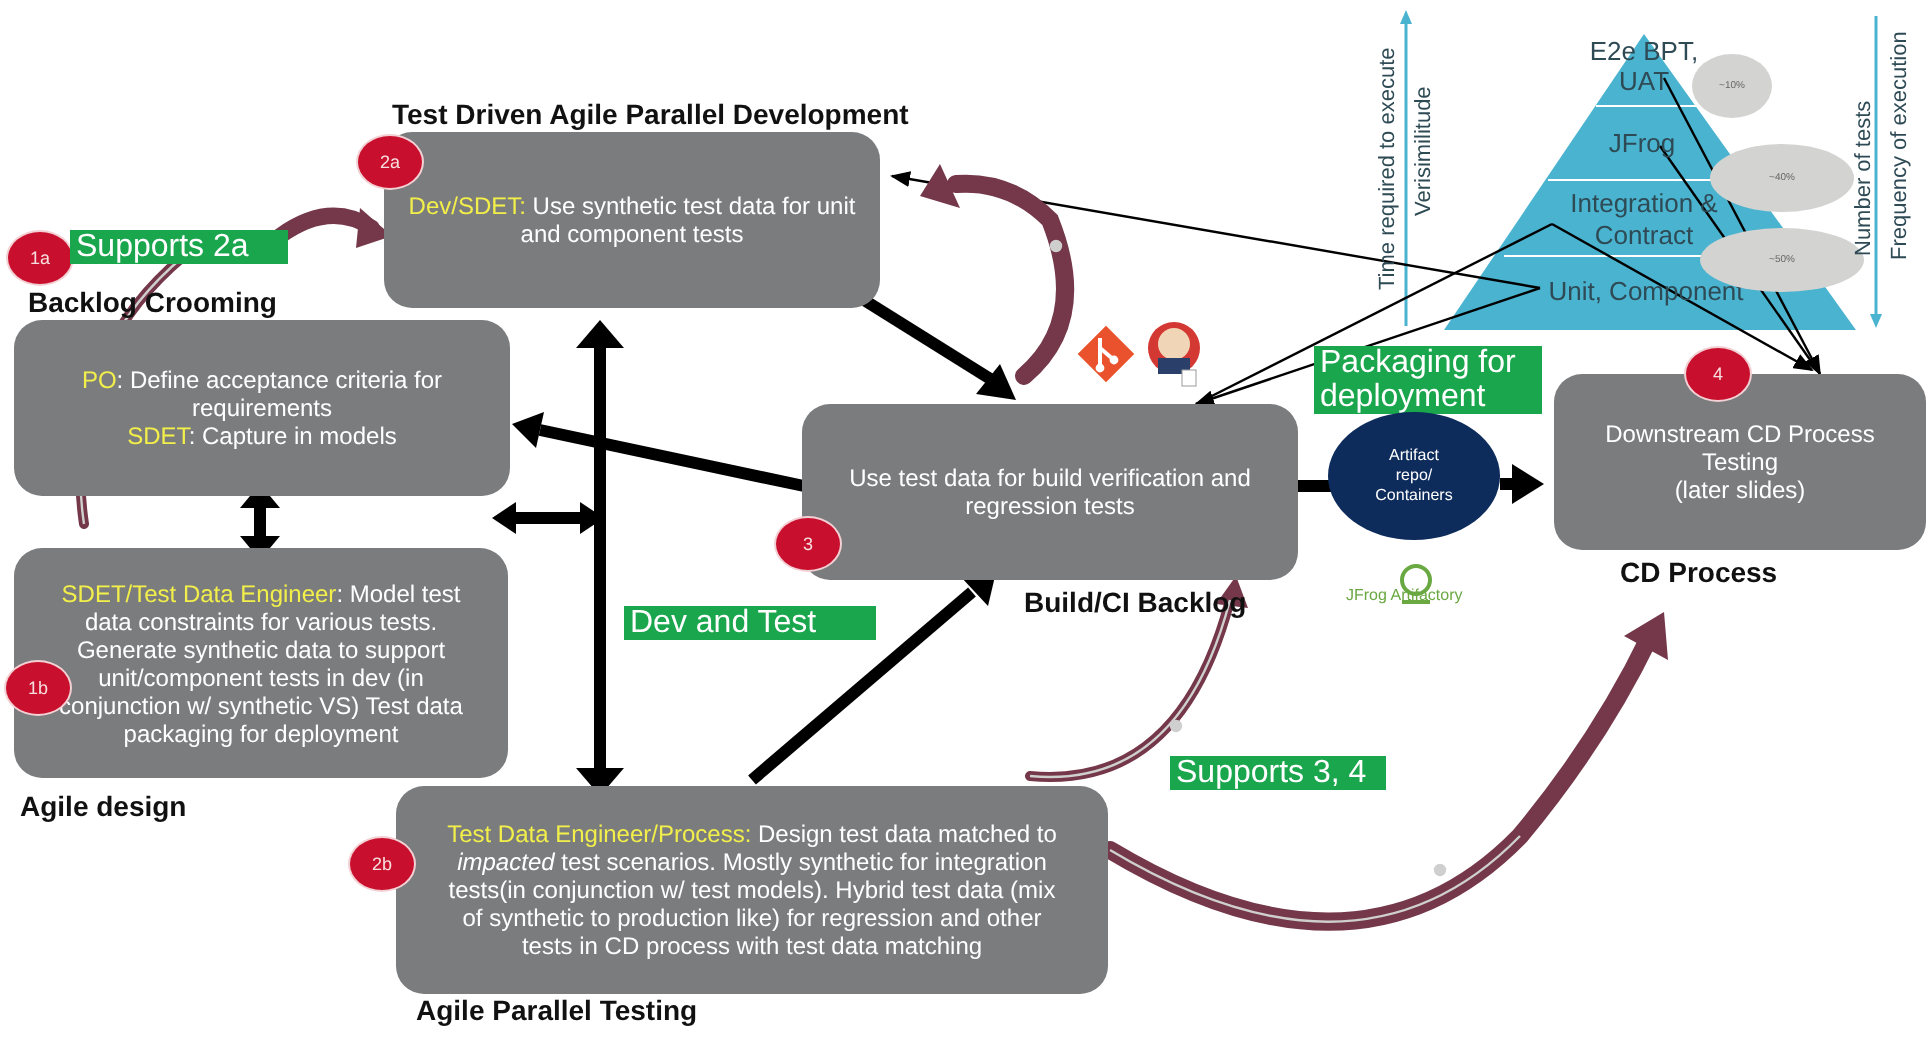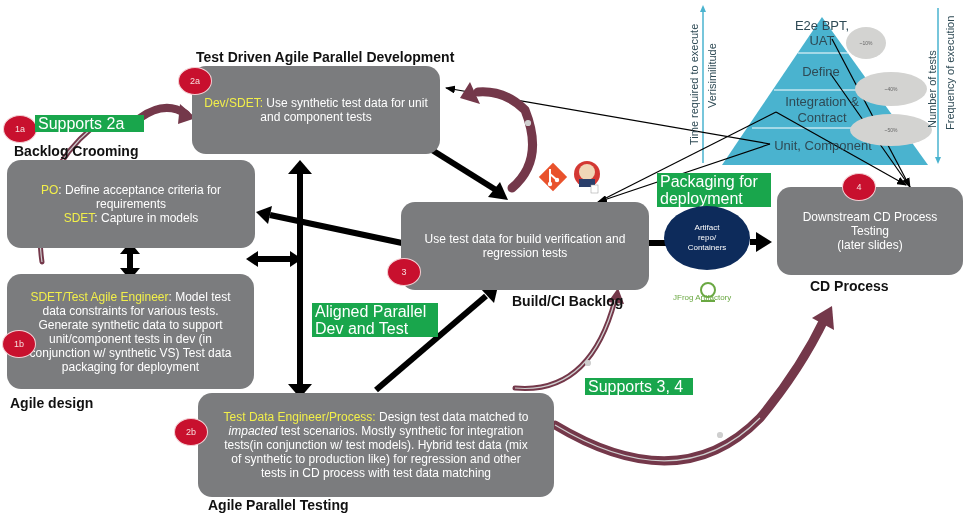--- a/index.html
+++ b/index.html
@@ -132,21 +132,21 @@
 
 <div class="box" style="left:7px; top:160px; width:248px; height:88px;">
   <div style="max-width:200px;">
     <span class="hl">PO</span><span>: Define acceptance criteria for requirements</span><br>
     <span class="hl">SDET</span><span>: Capture in models</span>
   </div>
 </div>
 
 <div class="box" style="left:7px; top:274px; width:247px; height:115px; padding:4px 22px;">
   <div>
-    <span class="hl">SDET/Test Agile Engineer</span><span>: Model test data constraints for various tests. Generate synthetic data to support unit/component tests in dev (in conjunction w/ synthetic VS) Test data packaging for deployment</span>
+    <span class="hl">SDET/Test Data Engineer</span><span>: Model test data constraints for various tests. Generate synthetic data to support unit/component tests in dev (in conjunction w/ synthetic VS) Test data packaging for deployment</span>
   </div>
 </div>
 
 <div class="box" style="left:401px; top:202px; width:248px; height:88px; padding:4px 22px;">
   <div>Use test data for build verification and regression tests</div>
 </div>
 
 <div class="box" style="left:198px; top:393px; width:356px; height:104px; padding:4px 24px; line-height:14px;">
   <div>
     <span class="hl">Test Data Engineer/Process:</span><span> Design test data matched to </span><i>impacted</i><span> test scenarios. Mostly synthetic for integration tests(in conjunction w/ test models). Hybrid test data (mix of synthetic to production like) for regression and other tests in CD process with test data matching</span>
@@ -161,21 +161,20 @@
 
 <div class="badge" style="left:3px; top:115px;">1a</div>
 <div class="badge" style="left:178px; top:67px;">2a</div>
 <div class="badge" style="left:2px; top:330px;">1b</div>
 <div class="badge" style="left:387px; top:258px;">3</div>
 <div class="badge" style="left:174px; top:418px;">2b</div>
 <div class="badge" style="left:842px; top:173px;">4</div>
 
 <div class="greenlabel" style="left:35px; top:115px; width:103px;">Supports 2a</div>
 <div class="greenlabel" style="left:312px; top:303px; width:120px;">
-  <div>Aligned Parallel</div>
   <div>Dev and Test</div>
 </div>
 <div class="greenlabel" style="left:657px; top:173px; width:108px;">
   <div>Packaging for</div>
   <div>deployment</div>
 </div>
 <div class="greenlabel" style="left:585px; top:378px; width:102px;">Supports 3, 4</div>
 
 <div class="ellipse-art">
   <div>
@@ -201,21 +200,21 @@
   <circle cx="14" cy="15" r="13" fill="#d33833"></circle>
   <circle cx="14" cy="13" r="8" fill="#f0d6b7"></circle>
   <rect x="6" y="20" width="16" height="8" fill="#2b3f6b"></rect>
   <rect x="18" y="26" width="7" height="8" fill="#fff" stroke="#999" stroke-width="0.5"></rect>
 </svg>
 
 <div class="pyr-label" style="left:792px; top:18px; width:60px; line-height:15px;">
   <div>E2e BPT,</div>
   <div>UAT</div>
 </div>
-<div class="pyr-label" style="left:782px; top:64px; width:78px;">Define</div>
+<div class="pyr-label" style="left:782px; top:64px; width:78px;">JFrog</div>
 <div class="pyr-label" style="left:772px; top:94px; width:100px; line-height:16px;">
   <div>Integration &amp;</div>
   <div>Contract</div>
 </div>
 <div class="pyr-label" style="left:768px; top:138px; width:110px;">Unit, Component</div>
 
 <div class="pct" style="left:846px; top:27px; width:40px; height:32px;">~10%</div>
 <div class="pct" style="left:855px; top:72px; width:72px; height:34px;">~40%</div>
 <div class="pct" style="left:850px; top:114px; width:82px; height:32px;">~50%</div>
 

